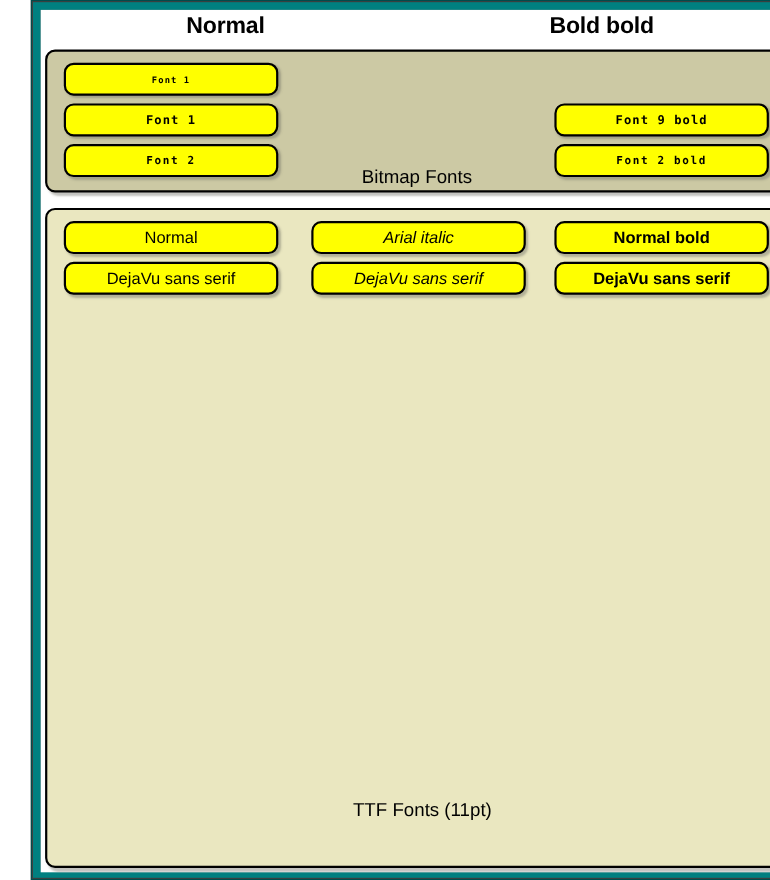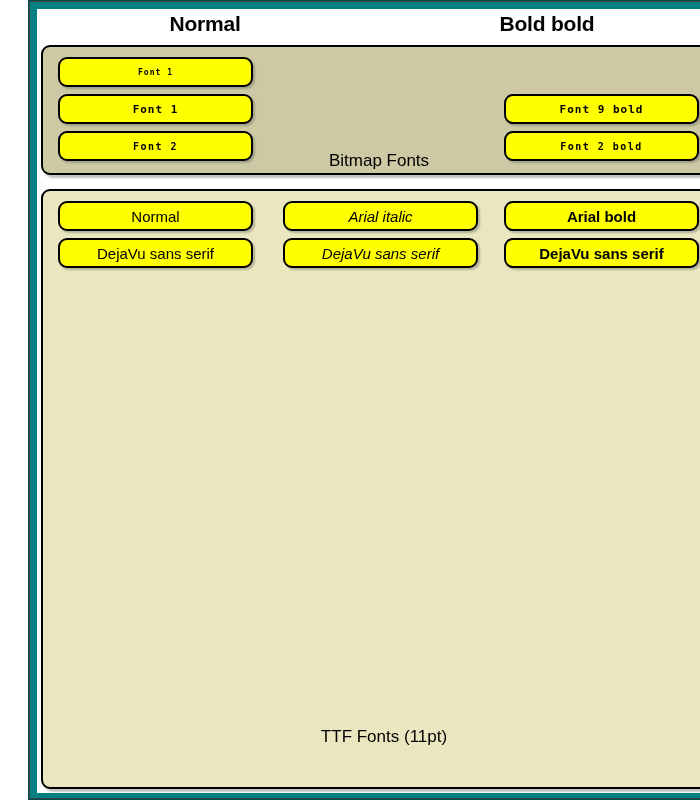--- a/index.html
+++ b/index.html
@@ -215,21 +215,21 @@
           <div class="btn">
             <span class="ttf italic">Arial italic</span>
           </div>
           <div class="btn">
             <span class="ttf italic">DejaVu sans serif</span>
           </div>
         </div>
 
         <div class="btn-col col-bold">
           <div class="btn">
-            <span class="ttf bold">Arial bold</span>
+            <span class="ttf bold">Normal bold</span>
           </div>
           <div class="btn">
             <span class="ttf bold">DejaVu sans serif</span>
           </div>
         </div>
 
       </div>
       <div class="panel-caption" id="caption-ttf">TTF Fonts (11pt)</div>
     </div>
 

